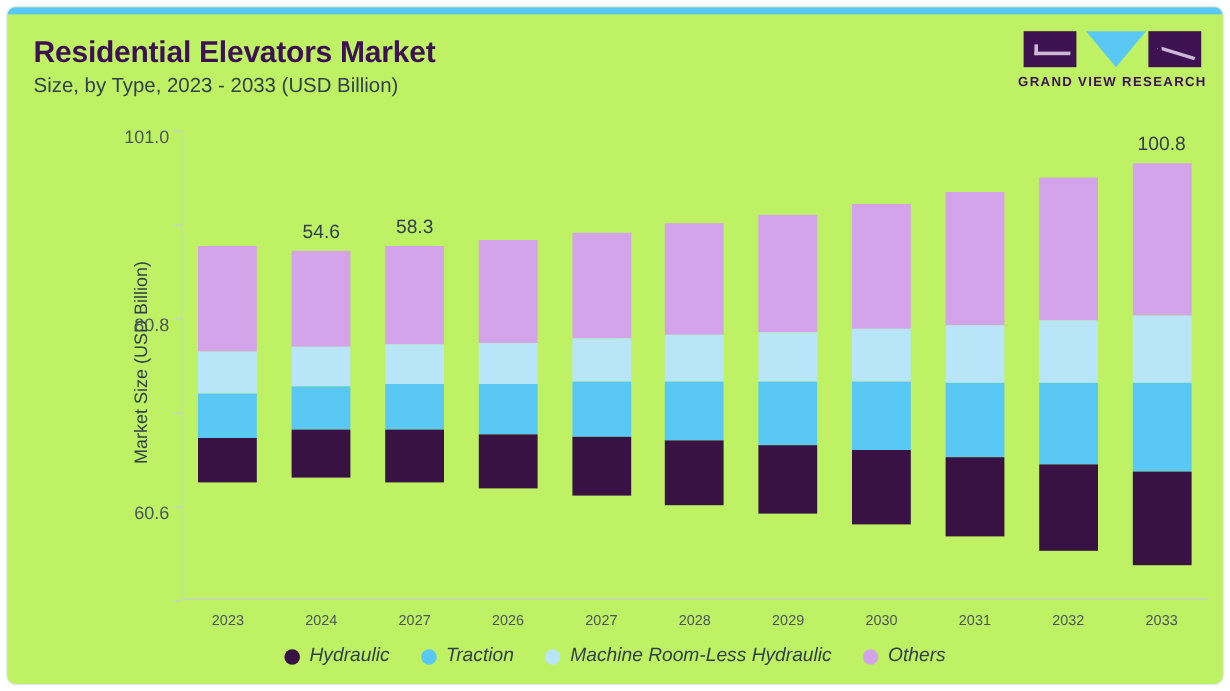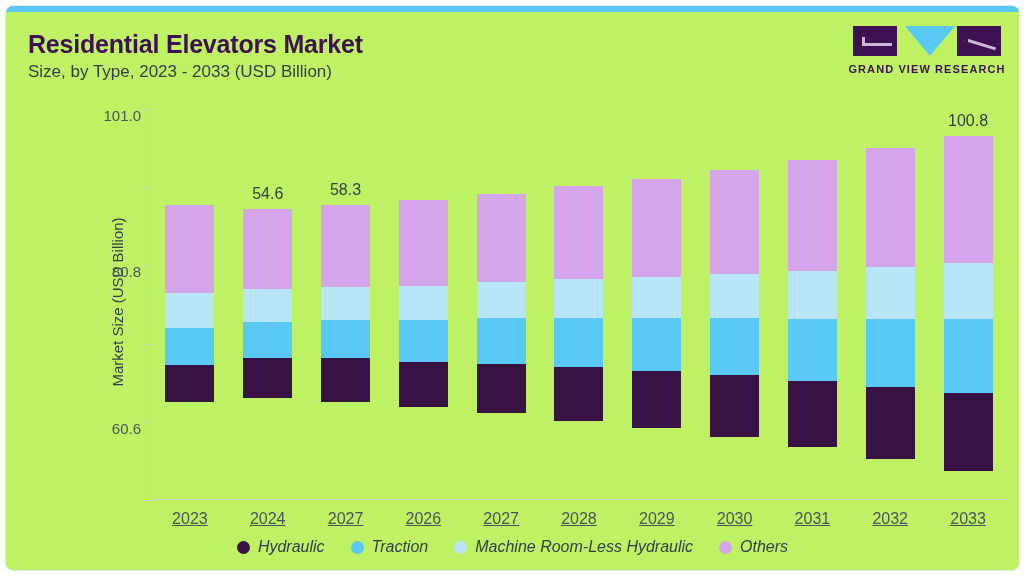--- a/index.html
+++ b/index.html
@@ -90,21 +90,21 @@
   }
   .seg{width:100%;}
   .bar-label{
     position:absolute;bottom:100%;margin-bottom:6px;
     font-size:16px;color:#333f48;white-space:nowrap;
     left:50%;transform:translateX(-50%);
   }
   .xtick-label{
     position:absolute;top:100%;margin-top:11px;left:50%;
     transform:translateX(-50%);
-    font-size:16px;color:#4a545c;white-space:nowrap;text-decoration:underline;
+    font-size:12px;color:#4a545c;white-space:nowrap;
   }
   
   .legend{
     position:absolute;left:0;right:0;bottom:14px;
     display:flex;justify-content:center;align-items:center;
     gap:26px;
   }
   .legend-item{display:flex;align-items:center;gap:8px;font-style:italic;}
   .legend-dot{width:13px;height:13px;border-radius:50%;}
   .legend-text{font-size:16px;color:#333f48;}

